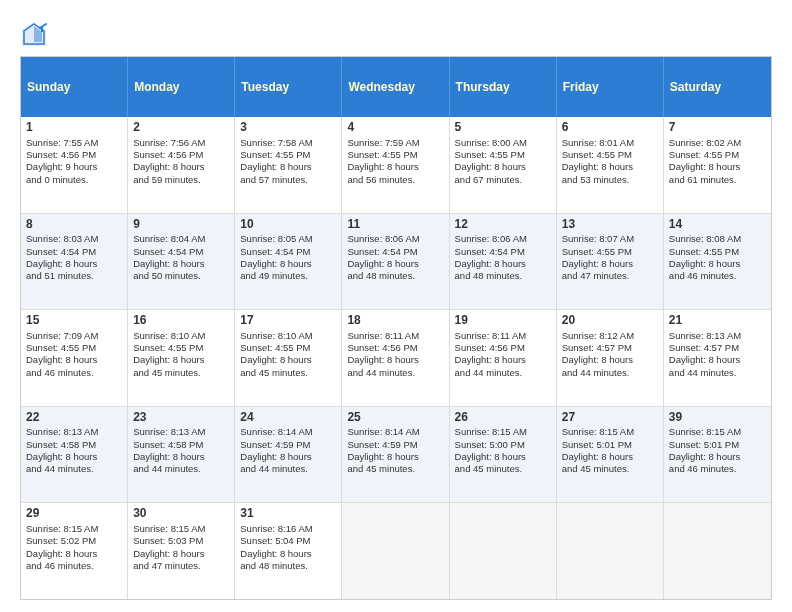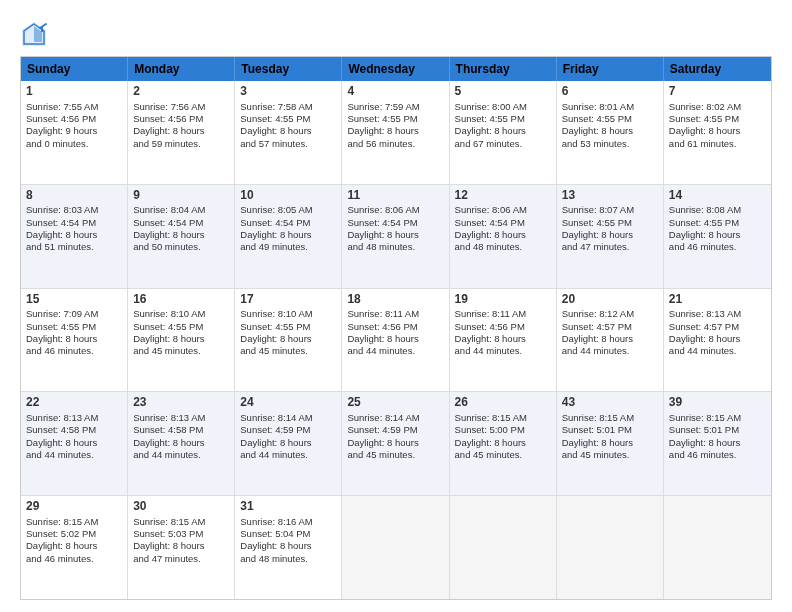--- a/index.html
+++ b/index.html
@@ -67,24 +67,24 @@
       display: flex;
       flex-direction: column;
       border: 1px solid #ccc;
     }
     .cal-header {
       display: grid;
       grid-template-columns: repeat(7, 1fr);
       background: #2e7dd4;
     }
     .cal-header-cell {
-      color: #000000;
+      color: #fef9c3;
       font-size: 12px;
       font-weight: bold;
-      padding: 5px 6px;
+      padding: 23px 6px;
       text-align: left;
       border-right: 1px solid #5599dd;
     }
     .cal-header-cell:last-child { border-right: none; }
     .cal-body {
       flex: 1;
       display: flex;
       flex-direction: column;
     }
     .cal-row {
@@ -173,21 +173,21 @@
           <div class="cal-cell"><span class="day-num">19</span><span>Sunrise: 8:11 AM</span><br><span>Sunset: 4:56 PM</span><br><span>Daylight: 8 hours</span><br><span>and 44 minutes.</span><br></div>
           <div class="cal-cell"><span class="day-num">20</span><span>Sunrise: 8:12 AM</span><br><span>Sunset: 4:57 PM</span><br><span>Daylight: 8 hours</span><br><span>and 44 minutes.</span><br></div>
           <div class="cal-cell"><span class="day-num">21</span><span>Sunrise: 8:13 AM</span><br><span>Sunset: 4:57 PM</span><br><span>Daylight: 8 hours</span><br><span>and 44 minutes.</span><br></div>
         </div>
         <div class="cal-row">
           <div class="cal-cell alt"><span class="day-num">22</span><span>Sunrise: 8:13 AM</span><br><span>Sunset: 4:58 PM</span><br><span>Daylight: 8 hours</span><br><span>and 44 minutes.</span><br></div>
           <div class="cal-cell alt"><span class="day-num">23</span><span>Sunrise: 8:13 AM</span><br><span>Sunset: 4:58 PM</span><br><span>Daylight: 8 hours</span><br><span>and 44 minutes.</span><br></div>
           <div class="cal-cell alt"><span class="day-num">24</span><span>Sunrise: 8:14 AM</span><br><span>Sunset: 4:59 PM</span><br><span>Daylight: 8 hours</span><br><span>and 44 minutes.</span><br></div>
           <div class="cal-cell alt"><span class="day-num">25</span><span>Sunrise: 8:14 AM</span><br><span>Sunset: 4:59 PM</span><br><span>Daylight: 8 hours</span><br><span>and 45 minutes.</span><br></div>
           <div class="cal-cell alt"><span class="day-num">26</span><span>Sunrise: 8:15 AM</span><br><span>Sunset: 5:00 PM</span><br><span>Daylight: 8 hours</span><br><span>and 45 minutes.</span><br></div>
-          <div class="cal-cell alt"><span class="day-num">43</span><span>Sunrise: 8:15 AM</span><br><span>Sunset: 5:01 PM</span><br><span>Daylight: 8 hours</span><br><span>and 45 minutes.</span><br></div>
+          <div class="cal-cell alt"><span class="day-num">27</span><span>Sunrise: 8:15 AM</span><br><span>Sunset: 5:01 PM</span><br><span>Daylight: 8 hours</span><br><span>and 45 minutes.</span><br></div>
           <div class="cal-cell alt"><span class="day-num">39</span><span>Sunrise: 8:15 AM</span><br><span>Sunset: 5:01 PM</span><br><span>Daylight: 8 hours</span><br><span>and 46 minutes.</span><br></div>
         </div>
         <div class="cal-row">
           <div class="cal-cell"><span class="day-num">29</span><span>Sunrise: 8:15 AM</span><br><span>Sunset: 5:02 PM</span><br><span>Daylight: 8 hours</span><br><span>and 46 minutes.</span><br></div>
           <div class="cal-cell"><span class="day-num">30</span><span>Sunrise: 8:15 AM</span><br><span>Sunset: 5:03 PM</span><br><span>Daylight: 8 hours</span><br><span>and 47 minutes.</span><br></div>
           <div class="cal-cell"><span class="day-num">31</span><span>Sunrise: 8:16 AM</span><br><span>Sunset: 5:04 PM</span><br><span>Daylight: 8 hours</span><br><span>and 48 minutes.</span><br></div>
           <div class="cal-cell empty"></div>
           <div class="cal-cell empty"></div>
           <div class="cal-cell empty"></div>
           <div class="cal-cell empty"></div>

